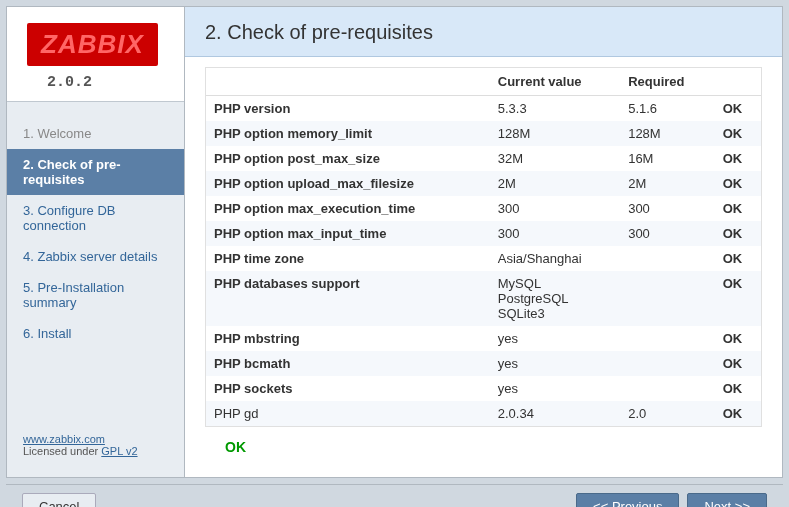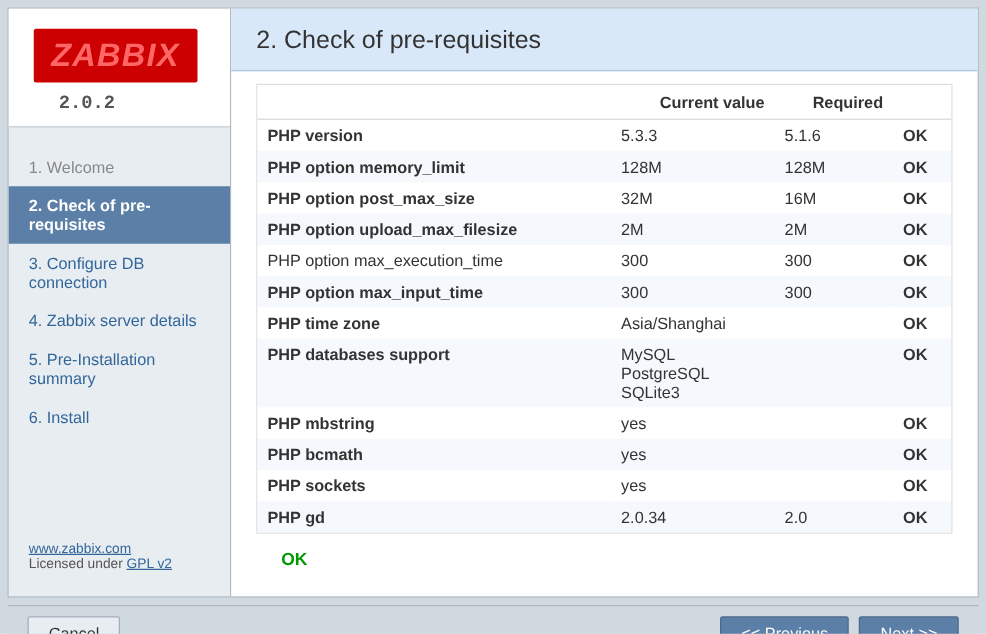--- a/index.html
+++ b/index.html
@@ -115,21 +115,21 @@
     }
     .prereq-table {
       width: 100%;
       border-collapse: collapse;
     }
     .prereq-table thead tr th {
       background: #fff;
       font-weight: bold;
       color: #333;
       padding: 6px 8px;
-      text-align: right;
+      text-align: left;
       border-bottom: 1px solid #ddd;
       font-size: 13px;
     }
     .prereq-table tbody tr td {
       padding: 5px 8px;
       color: #333;
       font-size: 13px;
       vertical-align: top;
     }
     .prereq-table tbody tr:nth-child(even) td {
@@ -263,21 +263,21 @@
                 <td>16M</td>
                 <td class="ok-text">OK</td>
               </tr>
               <tr>
                 <td style="font-weight: bold;">PHP option upload_max_filesize</td>
                 <td>2M</td>
                 <td>2M</td>
                 <td class="ok-text">OK</td>
               </tr>
               <tr>
-                <td style="font-weight: normal; margin-top: 32px;">PHP option max_execution_time</td>
+                <td style="font-weight: bold; margin-top: 32px;">PHP option max_execution_time</td>
                 <td>300</td>
                 <td>300</td>
                 <td class="ok-text">OK</td>
               </tr>
               <tr>
                 <td style="font-weight: bold;">PHP option max_input_time</td>
                 <td>300</td>
                 <td>300</td>
                 <td class="ok-text">OK</td>
               </tr>
@@ -305,21 +305,21 @@
                 <td></td>
                 <td class="ok-text">OK</td>
               </tr>
               <tr>
                 <td style="font-weight: bold; margin-left: 20px;">PHP sockets</td>
                 <td>yes</td>
                 <td></td>
                 <td class="ok-text">OK</td>
               </tr>
               <tr>
-                <td style="font-weight: bold; margin-top: 17px;">PHP gd</td>
+                <td style="font-weight: normal; margin-top: 17px;">PHP gd</td>
                 <td>2.0.34</td>
                 <td>2.0</td>
                 <td class="ok-text">OK</td>
               </tr>
             </tbody>
         </table>
       </div>
       <div class="ok-summary">OK</div>
     </div>
   </div>

